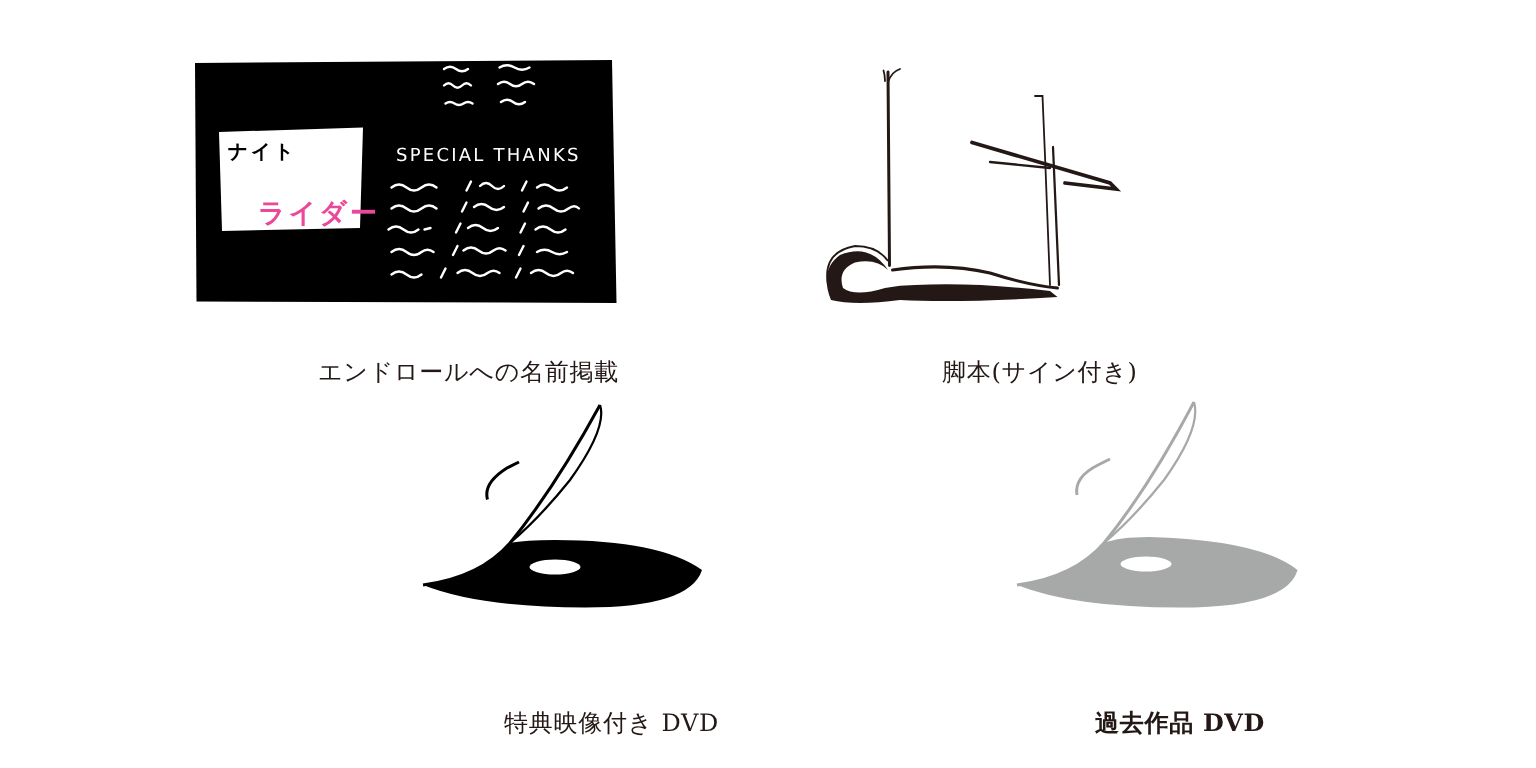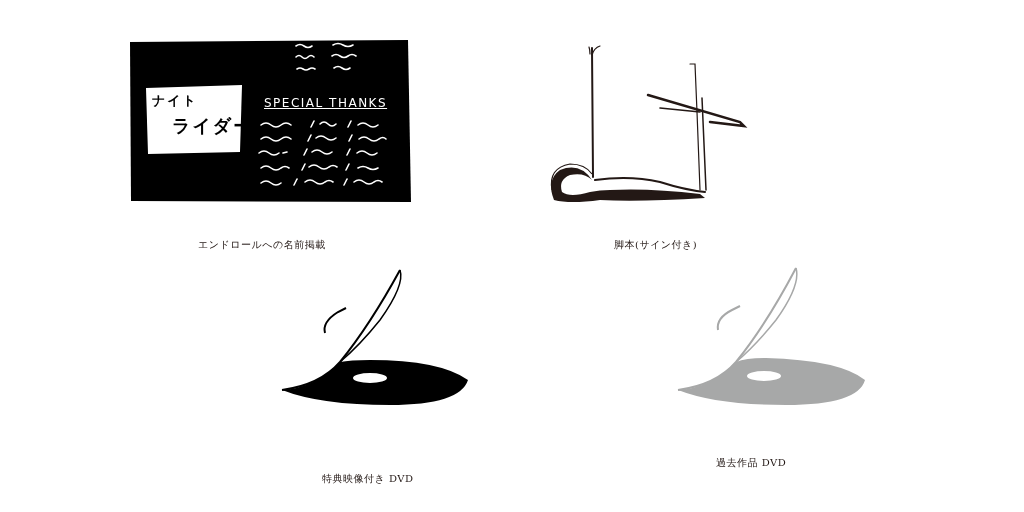--- a/index.html
+++ b/index.html
@@ -1,19 +1,19 @@
 <!DOCTYPE html>
 <html><head>
   <meta charset="utf-8">
   <style>
     html, body { margin: 0; padding: 0; background: #ffffff; }
     body { width: 1024px; height: 512px; position: relative; overflow: hidden;
            font-family: "DejaVu Serif", "Liberation Serif", serif; color: #231815; }
     .item { position: absolute; }
-    .caption { position: absolute; font-size: 10px; letter-spacing: 0.5px; white-space: nowrap; }
+    .caption { position: absolute; font-size: 16px; letter-spacing: 0.5px; white-space: nowrap; margin-left: 14px; }
     svg { display: block; }
     .hand { font-family: "DejaVu Sans", "Liberation Sans", sans-serif; }
   </style>
 </head>
 <body>
 
 <div class="item" style="left:128px; top:38px; width:285px; height:166px;">
   <svg width="285" height="166" viewBox="0 0 285 166">
     <path d="M2,4 L280,2 L283,164 L3,163 Z" fill="#000"></path>
 
@@ -59,22 +59,22 @@
       <g>
         <path d="M133,145 q5,-4 10,0 q5,4 10,0"></path>
           <path d="M166,147 l3,-6"></path>
           <path d="M177,144 q5,-4 10,0 q5,4 10,0 q4,-3 8,0"></path>
           <path d="M216,147 l3,-6"></path>
           <path d="M226,144 q5,-4 10,0 q5,4 10,0 q4,-3 8,0"></path>
       </g>
     </g>
   </svg>
   <div class="hand" style="position:absolute; left:24px; top:54px; font-size:13px; font-weight:bold; color:#000; letter-spacing:2px;">ナイト</div>
-  <div class="hand" style="position:absolute; left:44px; top:76px; font-size:18px; font-weight:bold; color:#000000; letter-spacing:2px;">ライダー</div>
-  <div class="hand" style="position:absolute; left:136px; top:58px; font-size:12px; color:#fff; letter-spacing:1.5px;text-decoration:underline;">SPECIAL THANKS</div>
+  <div class="hand" style="position:absolute; left:44px; top:92px; font-size:18px; font-weight:bold; color:#ec4899; letter-spacing:2px;">ライダー</div>
+  <div class="hand" style="position:absolute; left:136px; top:58px; font-size:12px; color:#fff; letter-spacing:1.5px;">SPECIAL THANKS</div>
 </div>
 <div class="caption" style="left:198px; top:238px;">エンドロールへの名前掲載</div>
 
 <div class="item" style="left:540px; top:40px; width:220px; height:170px;">
   <svg width="220" height="170" viewBox="0 0 220 170">
     <g stroke="#231815" fill="none" stroke-linecap="round">
 
       <path d="M52,8 L53,137" stroke-width="2"></path>
       <path d="M52,15 Q54,8 60,6" stroke-width="1.2"></path>
       <path d="M50,14 Q50,10 49,7" stroke-width="1.2"></path>
@@ -107,13 +107,13 @@
 
 <div class="item" style="left:660px; top:260px; width:220px; height:150px;">
   <svg width="220" height="150" viewBox="0 0 220 150">
     <path d="M18,130 Q56,125 76,102 Q106,65 136,8" stroke="#a7a8a8" stroke-width="2" fill="none"></path>
     <path d="M136,8 Q141,25 116,60 Q96,85 76,102" stroke="#a7a8a8" stroke-width="1.5" fill="none"></path>
     <path d="M58,70 Q56,58 72,50 L80,46" stroke="#a7a8a8" stroke-width="2" fill="none"></path>
     <path d="M18,130 Q51,128 76,102 Q86,98 106,98 Q180,100 205,120 Q198,145 126,145 Q56,145 18,130 Z" fill="#a7a8a8"></path>
     <ellipse cx="104" cy="116" rx="17" ry="5" fill="#fff"></ellipse>
   </svg>
 </div>
-<div class="caption" style="left:716px; top:456px;">過去作品 DVD</div>
+<div class="caption" style="left:716px; top:472px;font-weight:bold;">過去作品 DVD</div>
 
 </body></html>

